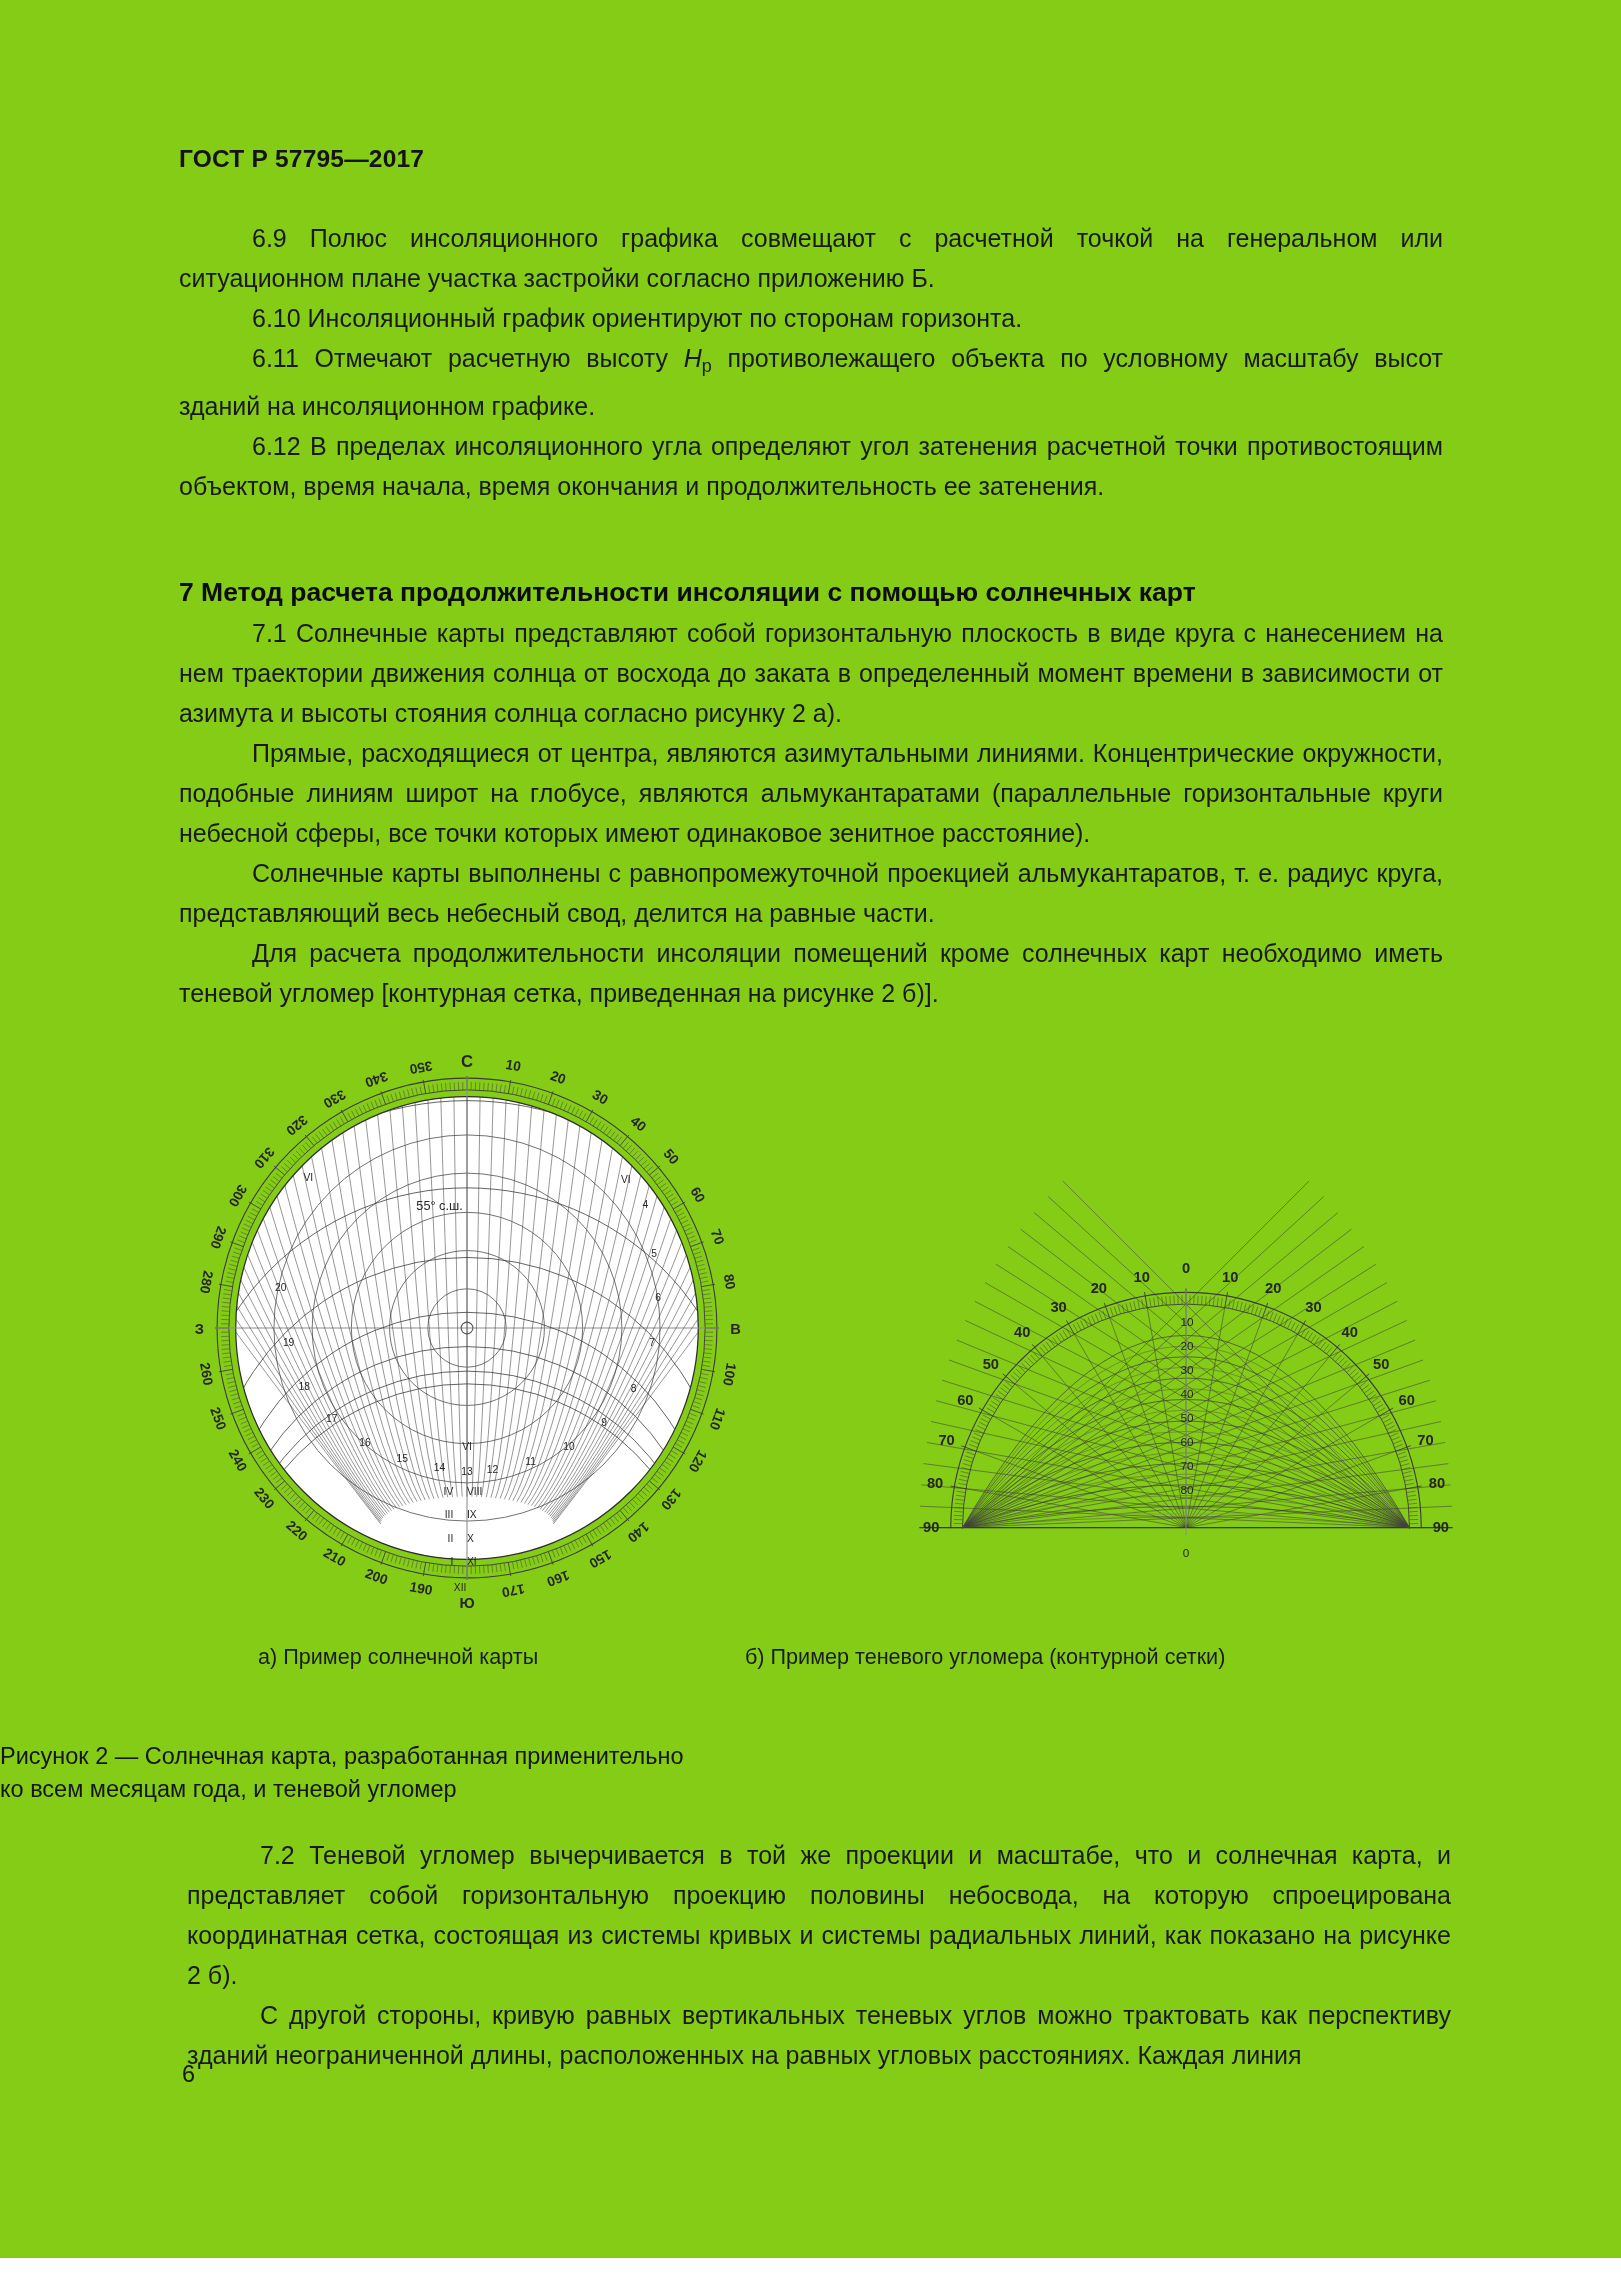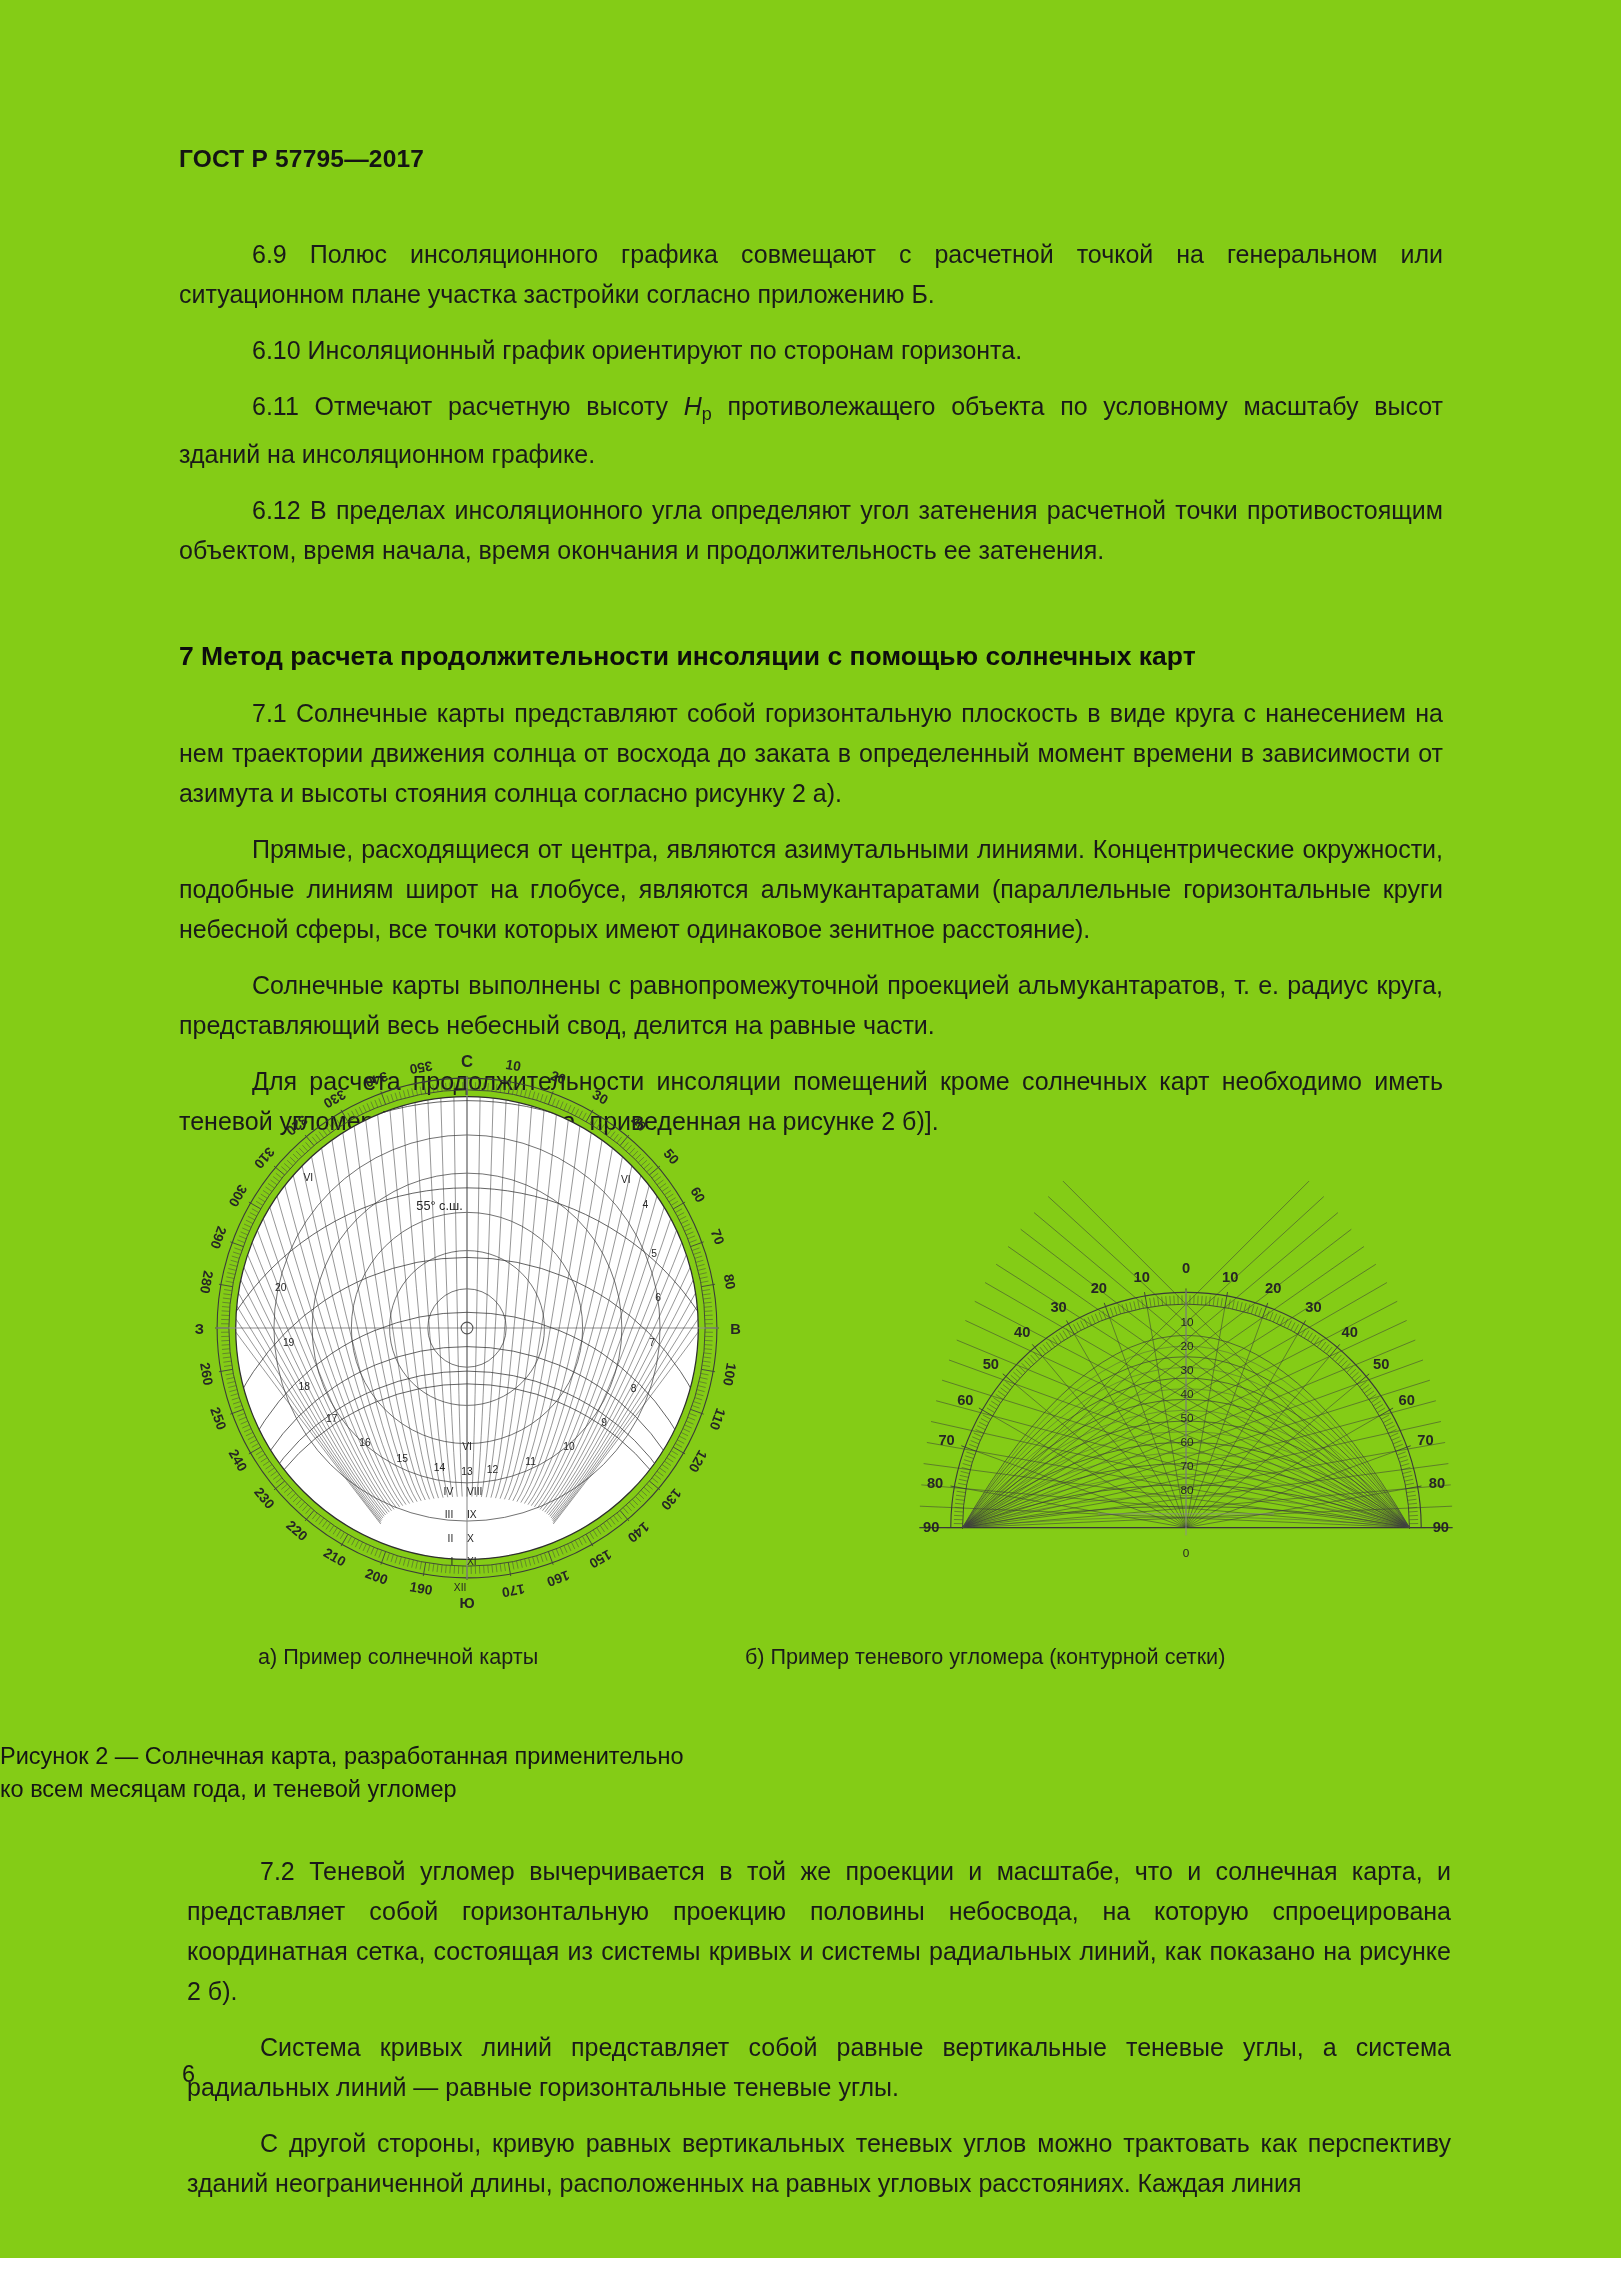--- a/index.html
+++ b/index.html
@@ -31,21 +31,21 @@
     color: #141414;
   }
   
   .content {
     position: absolute;
     top: 218px;
     left: 179px;
     width: 1264px;
   }
   p.body-text {
-    margin: 16px 0 0 0;
+    margin: 0 0 0 0;
     font-size: 25px;
     line-height: 40px;
     text-align: justify;
     text-indent: 73px;
     color: #1a1a1a;
     text-justify: inter-word;
   }
   .sub {
     font-size: 0.72em;
     vertical-align: -0.28em;
@@ -1145,19 +1145,18 @@
     </div>
   </div>
 
   <div class="figure-title">
     <div>Рисунок 2 — Солнечная карта, разработанная применительно</div>
     <div>ко всем месяцам года, и теневой угломер</div>
   </div>
 
   <div class="content-lower">
     <p class="body-text">7.2 Теневой угломер вычерчивается в той же проекции и масштабе, что и солнечная карта, и представляет собой горизонтальную проекцию половины небосвода, на которую спроецирована координатная сетка, состоящая из системы кривых и системы радиальных линий, как показано на рисунке 2 б).</p>
-    <p class="body-text">Система кривых линий представляет собой равные вертикальные теневые углы, а система радиальных линий — равные горизонтальные теневые углы.</p>
     <p class="body-text">С другой стороны, кривую равных вертикальных теневых углов можно трактовать как перспективу зданий неограниченной длины, расположенных на равных угловых расстояниях. Каждая линия</p>
   </div>
 
   <div class="folio">6</div>
 </div>
 
 
 </body></html>

